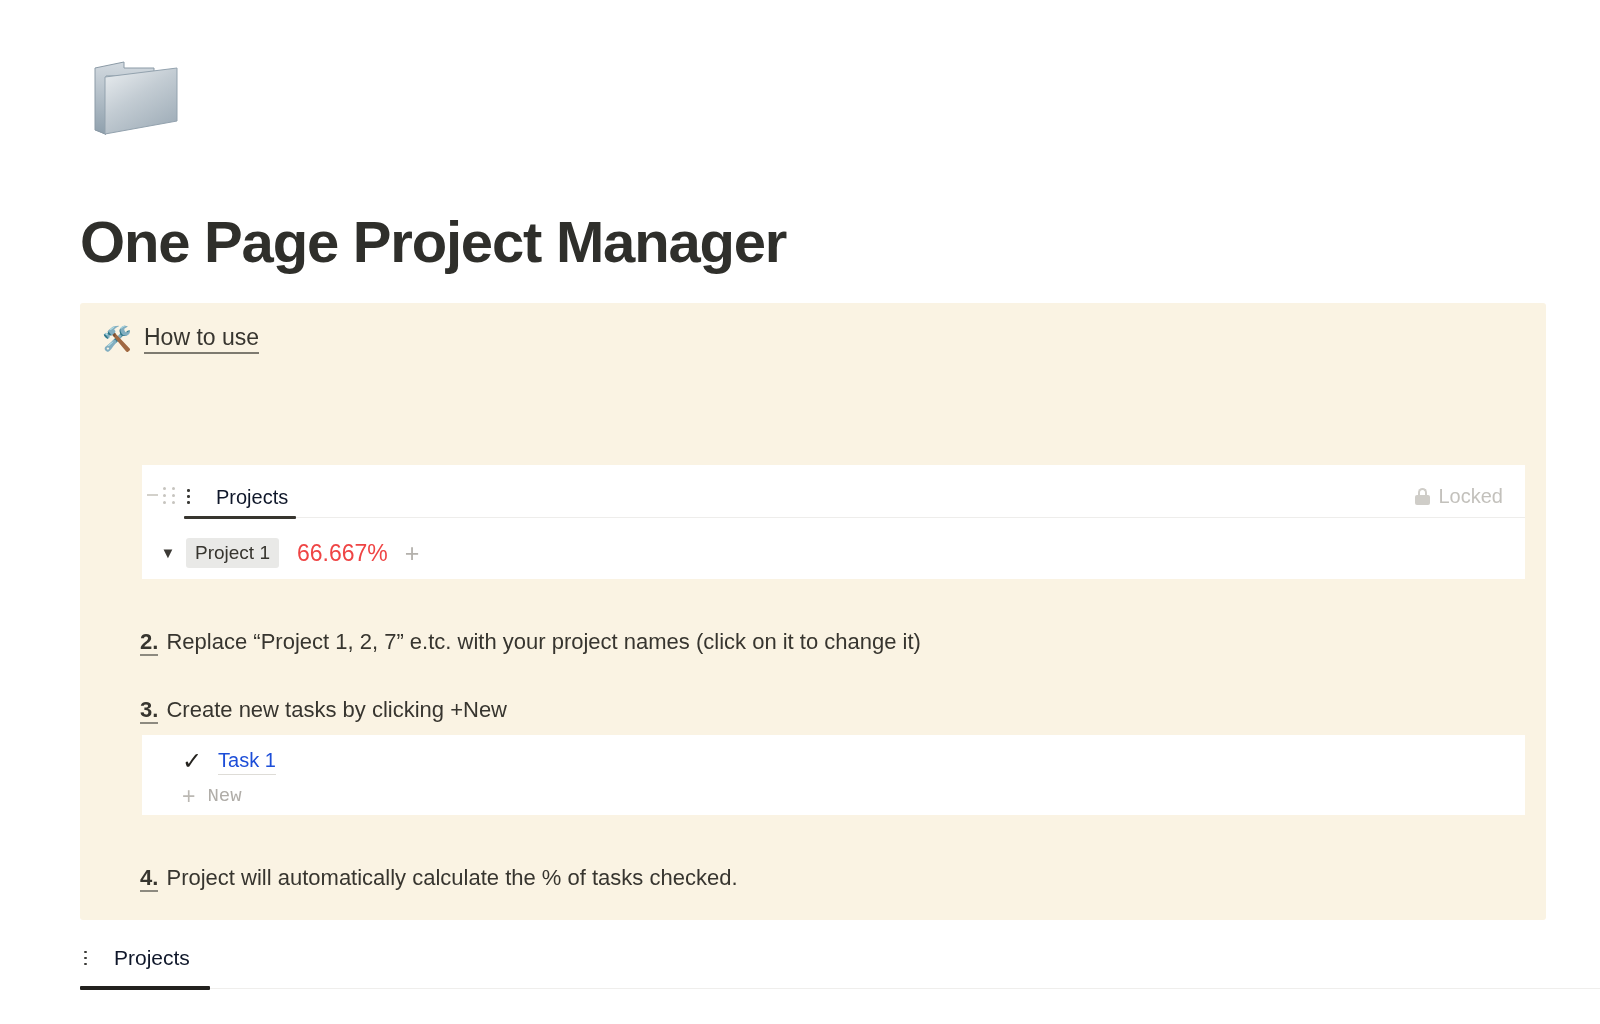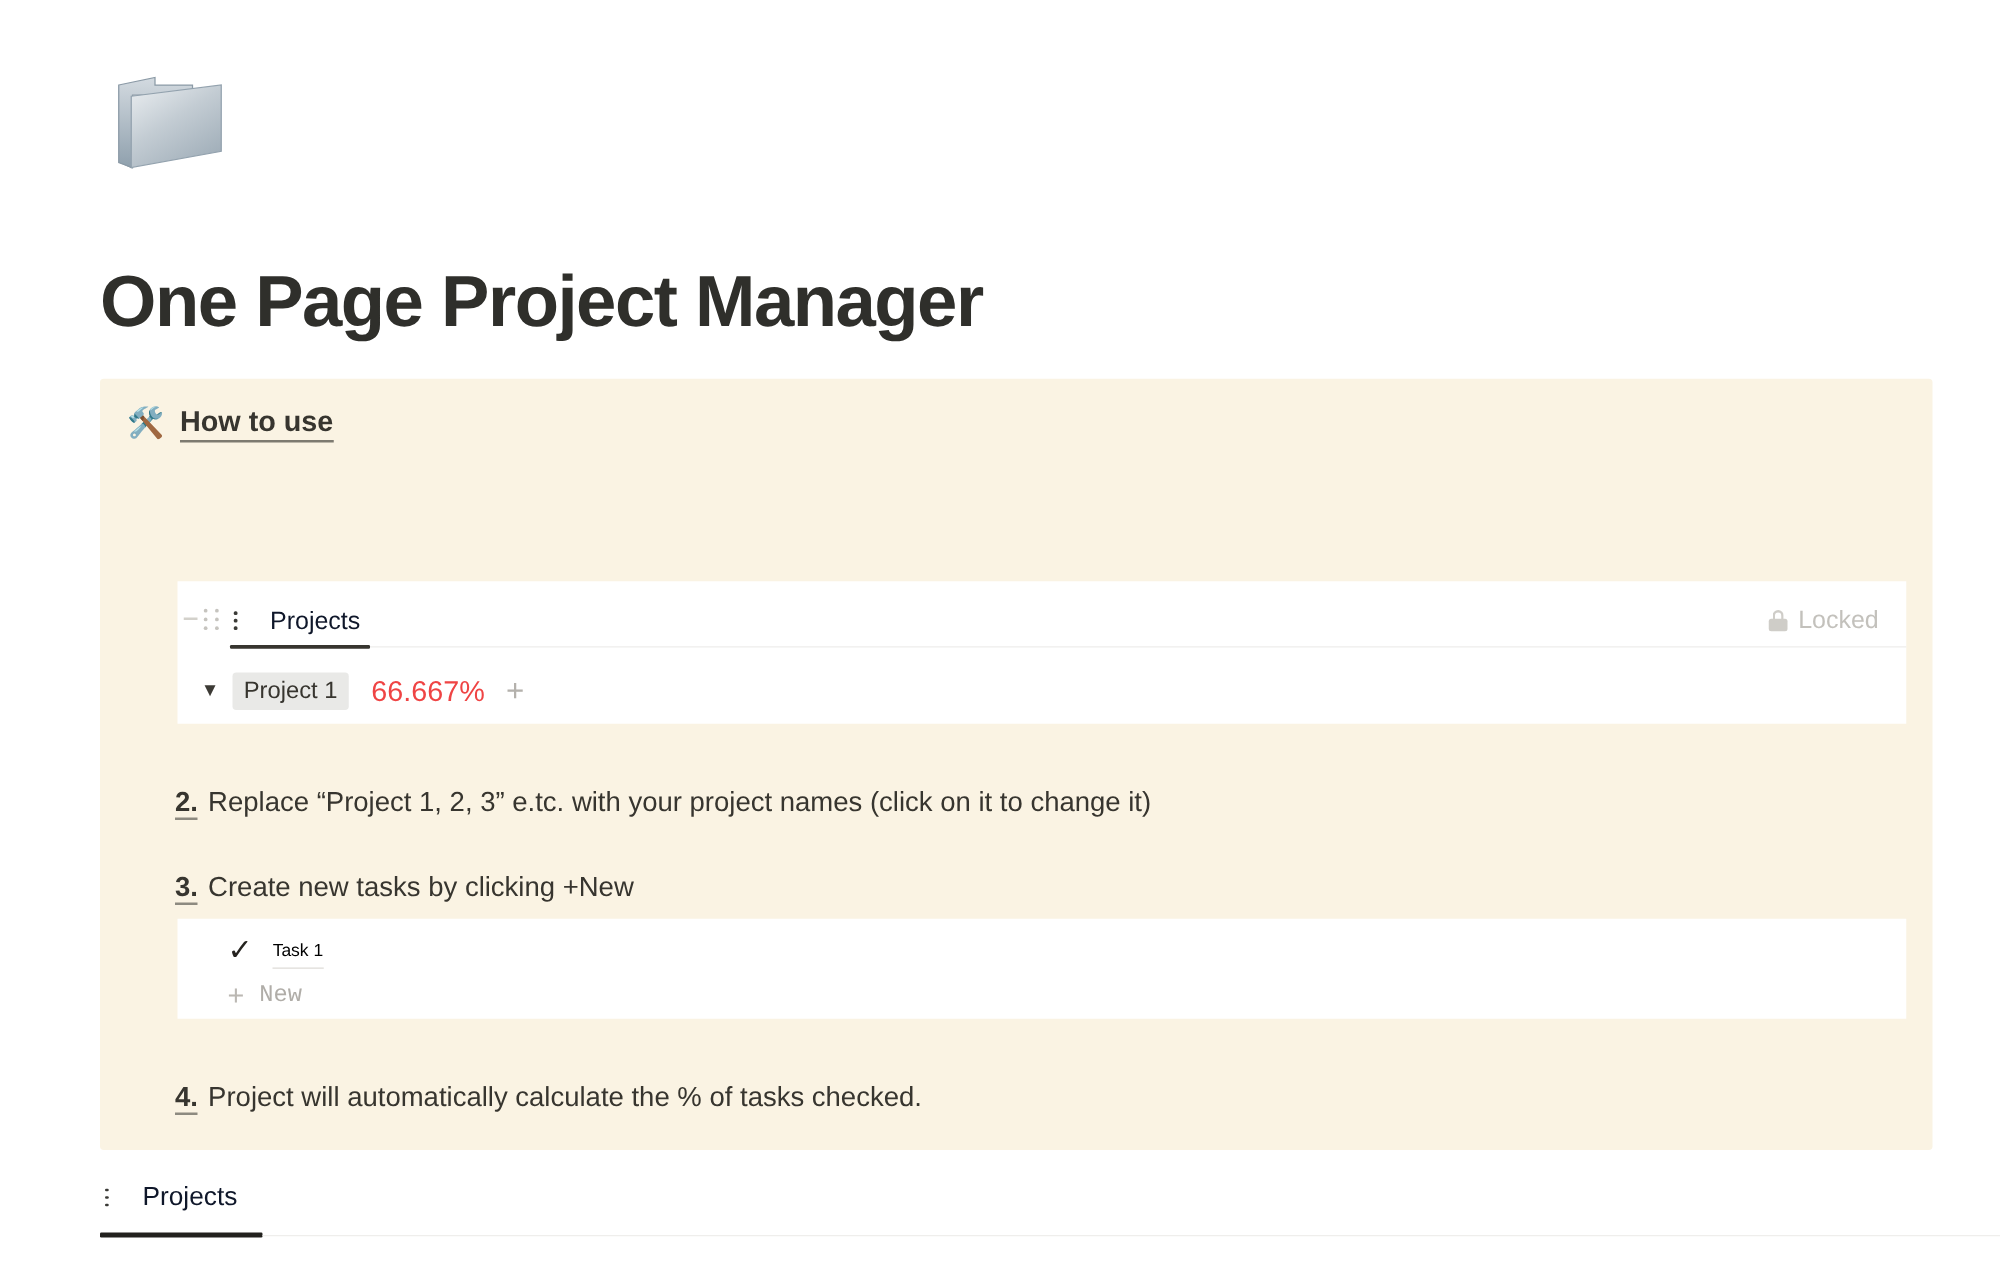--- a/index.html
+++ b/index.html
@@ -76,21 +76,21 @@
     width: 28px;
     height: 28px;
     font-size: 24px;
     line-height: 28px;
     display: inline-block;
     text-align: center;
     user-select: none;
   }
   .callout-title {
     font-size: 23px;
-    font-weight: 700;
+    font-weight: 400;
     color: #37352f;
     border-bottom: 2px solid #7d7a70;
     padding-bottom: 1px;
     line-height: 28px;
   }
 
   .step {
     position: absolute;
     left: 60px;
     font-size: 22px;
@@ -313,23 +313,23 @@
     height: 30px;
   }
   .check-icon {
     font-size: 24px;
     line-height: 28px;
     color: #25231f;
     font-weight: 700;
     user-select: none;
   }
   .task-label {
-    font-size: 14px;
+    font-size: 20px;
     line-height: 26px;
-    color: #000000;
+    color: #1d4ed8;
     border-bottom: 1.5px solid #dedcd7;
     padding-bottom: 1px;
   }
   .new-row {
     position: absolute;
     left: 40px;
     top: 48px;
     display: flex;
     align-items: center;
     gap: 12px;
@@ -455,21 +455,21 @@
       <div class="db-row">
         <span class="caret">▼</span>
         <span class="chip">Project 1</span>
         <span class="pct">66.667%</span>
         <span class="plus-btn">+</span>
       </div>
     </div>
 
     <div class="step step2">
       <span class="num">2.</span>
-      <span>Replace “Project 1, 2, 3” e.tc. with your project names (click on it to change it)</span>
+      <span>Replace “Project 1, 2, 7” e.tc. with your project names (click on it to change it)</span>
     </div>
 
     <div class="step step3">
       <span class="num">3.</span>
       <span>Create new tasks by clicking +New</span>
     </div>
 
     <div class="task-card">
       <div class="task-row">
         <span class="check-icon">✓</span>

